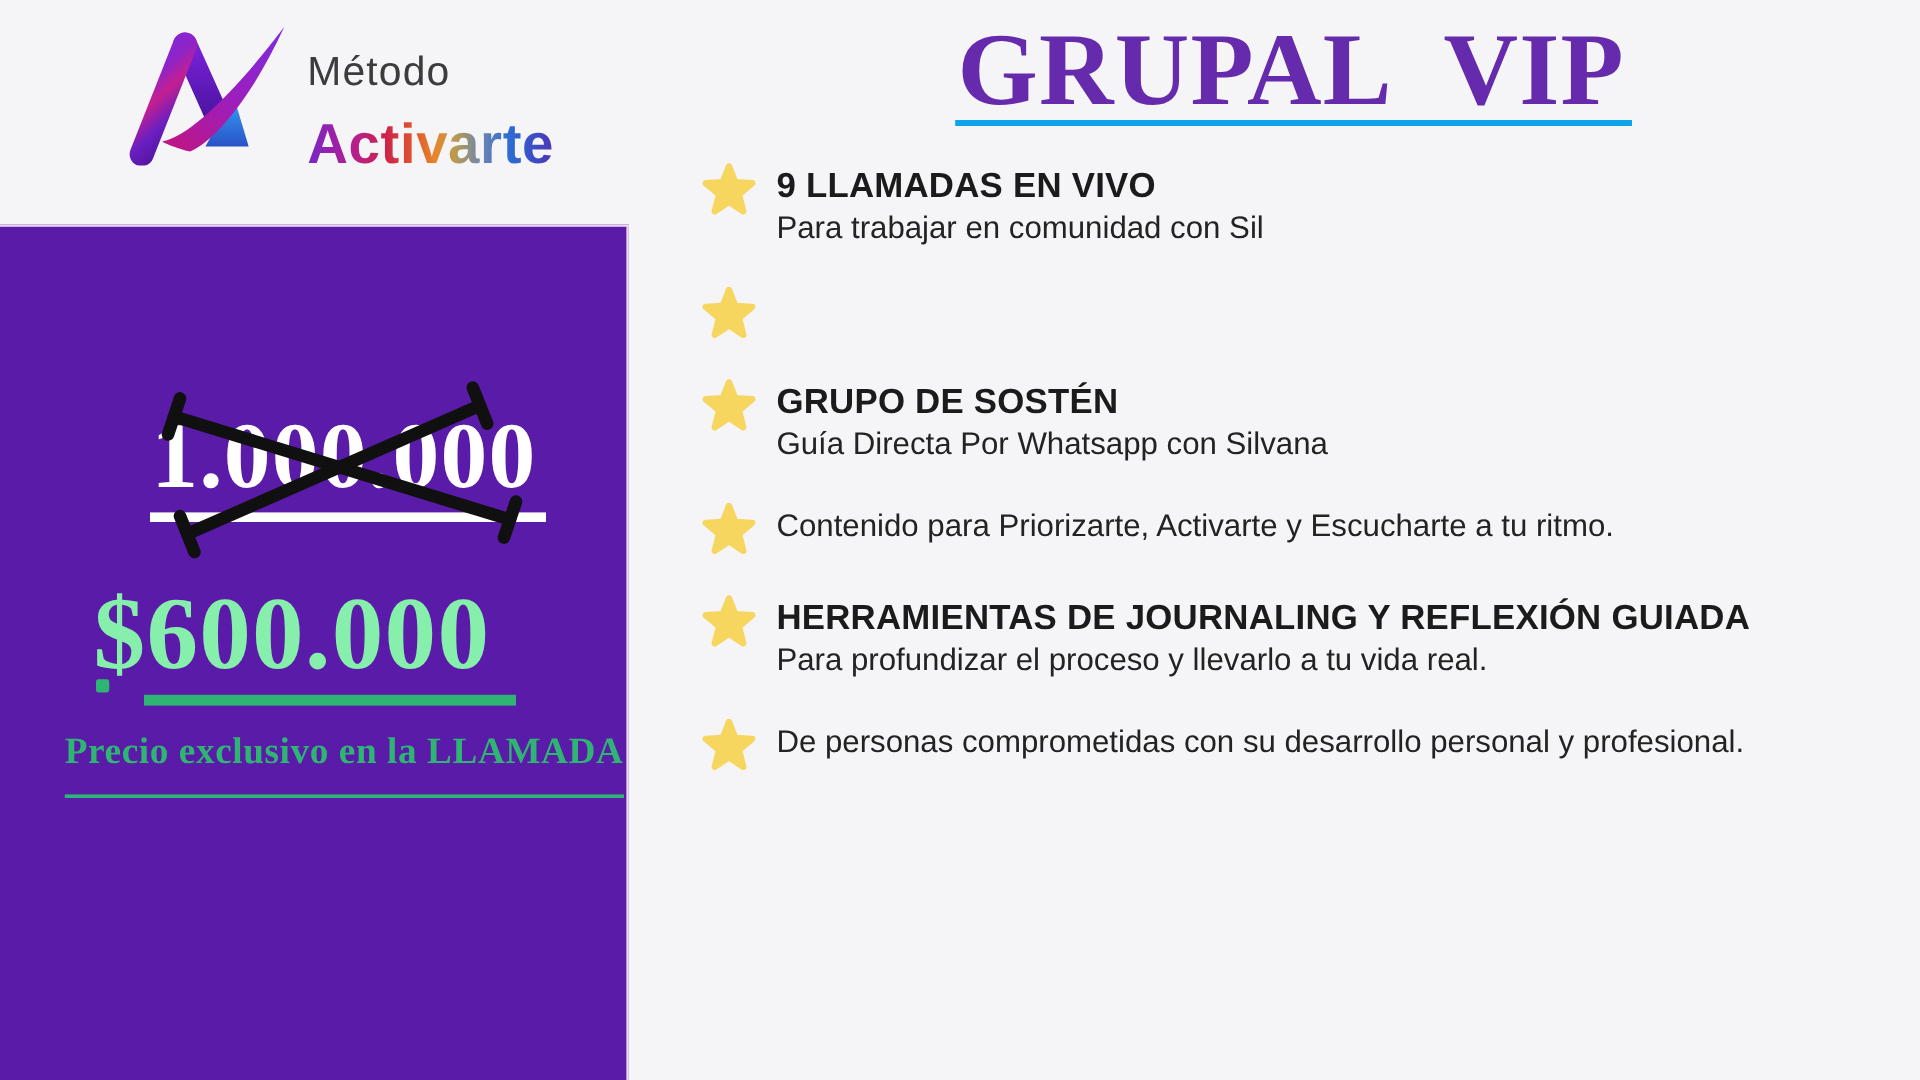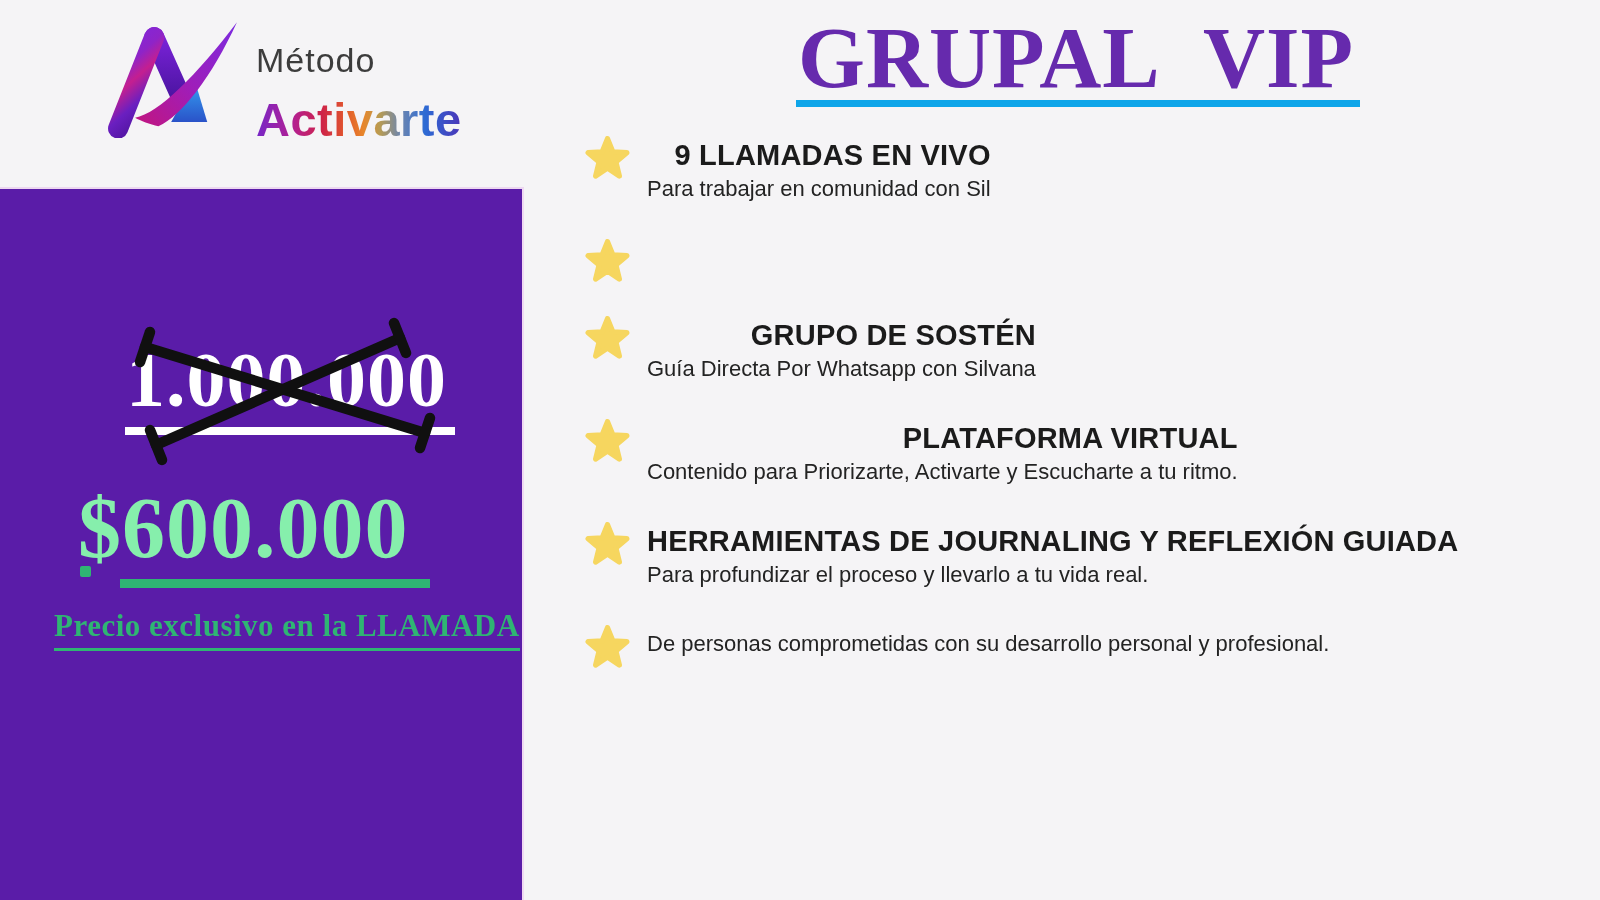--- a/index.html
+++ b/index.html
@@ -18,21 +18,21 @@
     background:linear-gradient(90deg,#7627C8 0%,#B31F92 18%,#CE2348 32%,#E25A2C 44%,#E8862B 52%,#B89B52 60%,#6E86AE 70%,#2D6BD4 82%,#4B34B8 100%);
     -webkit-background-clip:text; background-clip:text; color:transparent;
   }
 
   
   .vip-title{
     position:absolute; left:796px; top:18px; margin:0;
     font-family:"Liberation Serif", serif; font-weight:700;
     font-size:86px; line-height:.95; color:#662AAD;
     letter-spacing:1px; word-spacing:26px;
-    border-bottom:7px solid #0ea5e9; padding:0 6px 0 2px;text-align:right;
+    border-bottom:5px solid #0ea5e9; padding:0 6px 0 2px;text-align:right;
   }
 
   
   .price-panel{
     position:absolute; left:0; top:187px; width:524px; height:713px;
     background:#5A1CA8; box-sizing:border-box;
     border-top:2px solid #ECD7F0; border-right:2px solid #F0D9F2;
   }
   .serif{font-family:"Liberation Serif", serif; font-weight:700;}
   .old-price{
@@ -42,29 +42,29 @@
   .old-underline{position:absolute; left:125px; top:238px; width:330px; height:8px; background:#FFFFFF;}
   .cross-svg{position:absolute; left:128px; top:128px; width:314px; height:150px;}
   .new-price{
     position:absolute; left:78px; top:296px; font-size:86px; line-height:1;
     color:#86efac; letter-spacing:1px;
   }
   .new-underline{position:absolute; left:120px; top:390px; width:310px; height:9px; background:#2FB573;}
   .price-dot{position:absolute; left:80px; top:377px; width:11px; height:11px; background:#2FB573; border-radius:2px;}
   .price-note{
     position:absolute; left:54px; top:419px; font-size:31px; color:#2FB573;
-    letter-spacing:.5px; border-bottom:3px solid #2FB573; padding-bottom:4px; display:inline-block;
+    letter-spacing:.5px; border-bottom:3px solid #2FB573; padding-bottom:18px; display:inline-block;
   }
 
   
   .features{position:absolute; left:584px; top:138px; width:1000px; margin:0; padding:0; list-style:none;}
   .feature{display:flex; margin-bottom:35px;}
   .star-svg{width:47px; height:44px; flex:none; margin-right:16px; margin-top:-2px;}
-  .f-title{font-size:29px; font-weight:700; color:#1B1B1B; line-height:34px; letter-spacing:.2px;text-align:right;}
-  .f-desc{font-size:22px; color:#232323; line-height:34px;}
+  .f-title{font-size:29px; font-weight:700; color:#1B1B1B; line-height:34px; letter-spacing:.2px;}
+  .f-desc{font-size:26px; color:#232323; line-height:34px;}
 </style>
 </head>
 <body>
 
 <div class="canvas">
 
   <header class="brand">
     <svg class="logo-svg" viewBox="0 0 135 115" aria-hidden="true">
       <defs>
         <linearGradient id="gLeft" x1="0" y1="0" x2="0.35" y2="1">
@@ -142,21 +142,20 @@
       <div>
         <div class="f-title">GRUPO DE SOSTÉN</div>
         <div class="f-desc">Guía Directa Por Whatsapp con Silvana</div>
       </div>
     </li>
     <li class="feature">
       <svg class="star-svg" viewBox="0 0 100 100" aria-hidden="true">
           <polygon points="50,6 62,36 94,38 69,59 77,91 50,73 23,91 31,59 6,38 38,36" fill="#F6D65F" stroke="#F6D65F" stroke-width="12" stroke-linejoin="round"></polygon>
         </svg>
       <div>
-        <div class="f-title">PLATAFORMA VIRTUAL</div>
         <div class="f-desc">Contenido para Priorizarte, Activarte y Escucharte a tu ritmo.</div>
       </div>
     </li>
     <li class="feature">
       <svg class="star-svg" viewBox="0 0 100 100" aria-hidden="true">
           <polygon points="50,6 62,36 94,38 69,59 77,91 50,73 23,91 31,59 6,38 38,36" fill="#F6D65F" stroke="#F6D65F" stroke-width="12" stroke-linejoin="round"></polygon>
         </svg>
       <div>
         <div class="f-title">HERRAMIENTAS DE JOURNALING Y REFLEXIÓN GUIADA</div>
         <div class="f-desc">Para profundizar el proceso y llevarlo a tu vida real.</div>

